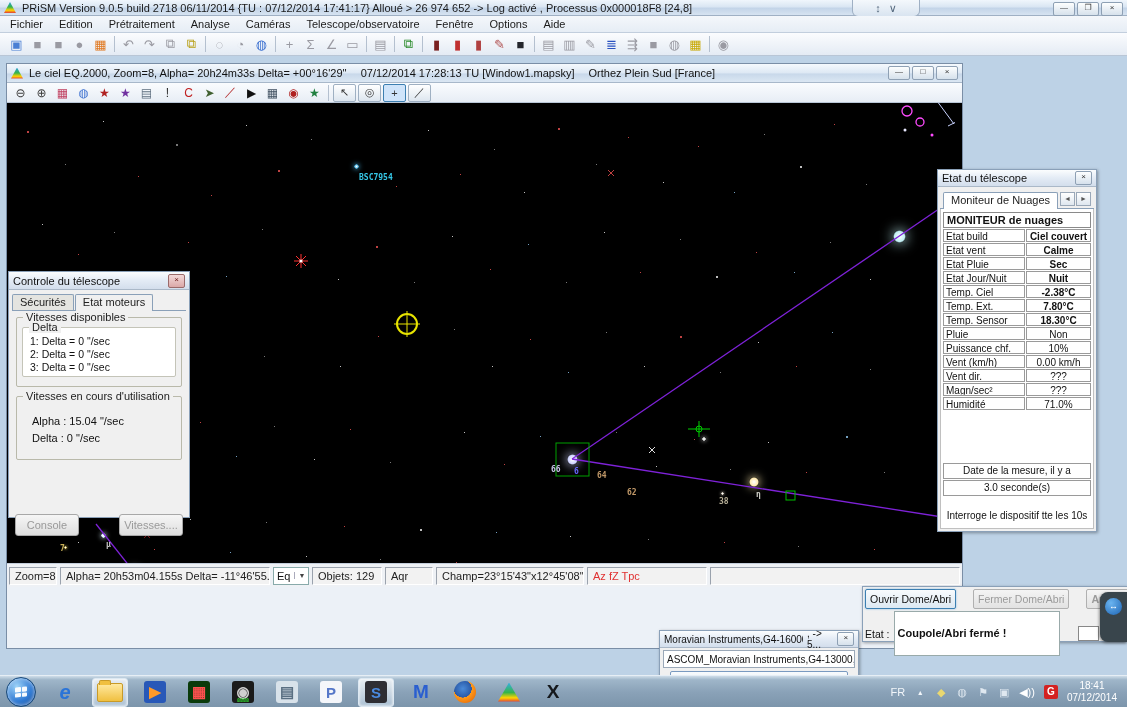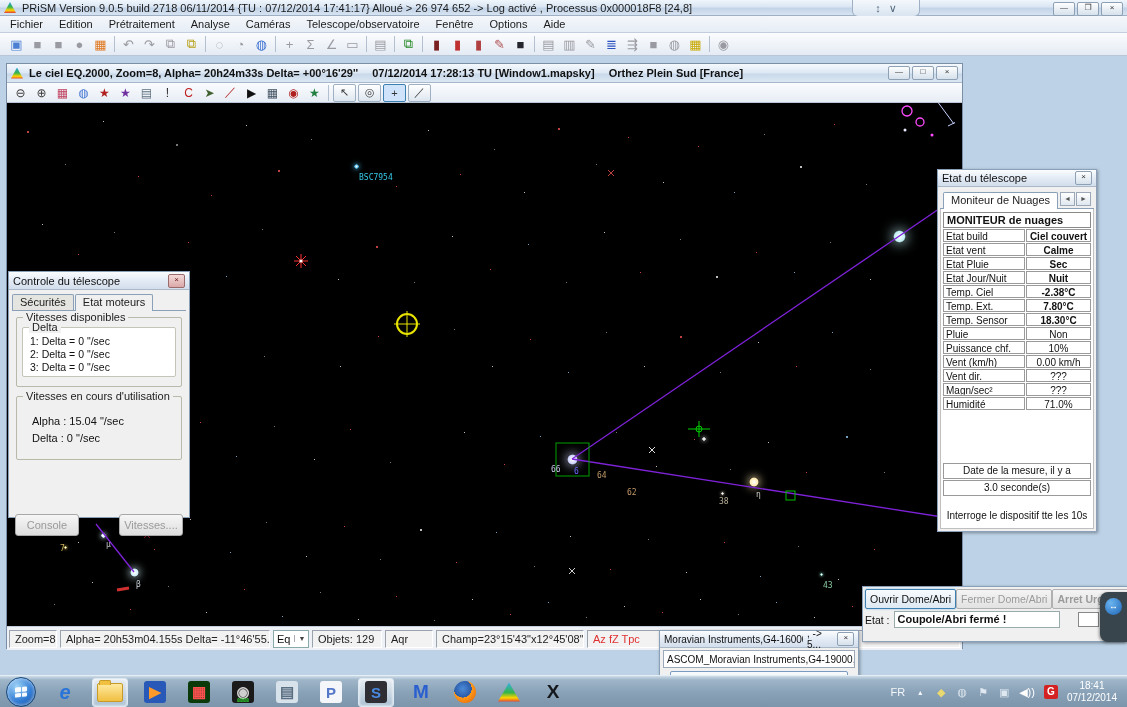--- a/index.html
+++ b/index.html
@@ -15,27 +15,27 @@
   .winbtn{width:20px;height:12px;border:1px solid #8ea0b4;border-radius:2px;background:linear-gradient(180deg,#fdfefe,#d6e1ec);font-size:8px;line-height:10px;text-align:center;color:#333;}
   .menubar{position:absolute;left:0;top:16px;width:1127px;height:17px;background:linear-gradient(180deg,#f4f7fb,#e6edf5);border-bottom:1px solid #c2cedd;display:flex;align-items:center;padding-left:2px;box-sizing:border-box;}
   .menu-item{padding:1px 8px;color:#1a1a1a;white-space:nowrap;}
   .toolbar{position:absolute;left:0;top:33px;width:1127px;height:23px;background:linear-gradient(180deg,#fbfcfe,#e4ebf4);border-bottom:1px solid #b9c6d6;display:flex;align-items:center;padding-left:6px;box-sizing:border-box;}
   .tb-icon{width:21px;height:18px;display:flex;align-items:center;justify-content:center;font-size:13px;}
   .tb-sep{width:1px;height:16px;background:#b4c0cf;margin:0 3px;}
 
   
   .map-window{position:absolute;left:6px;top:63px;width:957px;height:586px;border:1px solid #7a8ea6;background:#ecf1f7;box-sizing:border-box;}
   .map-titlebar{height:18px;background:linear-gradient(180deg,#f5f9fd 0%,#dde8f4 50%,#c8d8ea 55%,#dbe7f3 100%);display:flex;align-items:center;gap:6px;padding:0 4px;border-bottom:1px solid #a8b8ca;font-size:11px;white-space:nowrap;overflow:hidden;}
-  .map-titlebar .seg{margin-right:8px;font-weight:bold;}
+  .map-titlebar .seg{margin-right:8px;}
   .map-winbtns{margin-left:auto;display:flex;gap:2px;}
   .map-toolbar{height:19px;background:linear-gradient(180deg,#fafcfe,#e7edf5);border-bottom:1px solid #b9c6d6;display:flex;align-items:center;padding-left:3px;}
   .mt-icon{width:21px;height:16px;display:flex;align-items:center;justify-content:center;font-size:12px;}
   .mt-btn{width:21px;height:16px;border:1px solid #9fb0c2;border-radius:2px;background:linear-gradient(180deg,#fff,#dde6ef);display:flex;align-items:center;justify-content:center;font-size:11px;margin:0 1px;color:#333;}
   .mt-btn.pressed{background:#cfe4fa;border-color:#3c7fb1;}
-  .map-content{position:relative;height:523px;background:#000;overflow:hidden;}
+  .map-content{position:relative;height:460px;background:#000;overflow:hidden;font-weight:bold;}
   .star{position:absolute;border-radius:50%;}
   .sky-label{position:absolute;font-size:8px;font-family:"DejaVu Sans Mono",monospace;white-space:nowrap;}
   .map-statusbar{height:24px;background:#eef1f5;border-top:1px solid #c4cedb;display:flex;align-items:center;gap:3px;padding:0 2px;box-sizing:border-box;}
   .st-seg{height:18px;background:#f2f2f2;border:1px solid;border-color:#9aa2ad #fff #fff #9aa2ad;display:flex;align-items:center;padding:0 5px;box-sizing:border-box;white-space:nowrap;overflow:hidden;font-size:11px;color:#222;}
   .st-red{color:#e03030;}
   .eq-combo{display:flex;align-items:center;gap:4px;background:#fff;border:1px solid #8aa;height:18px;padding:0 3px;box-sizing:border-box;}
   .eq-combo .arr{font-size:7px;color:#444;border-left:1px solid #aab;padding-left:3px;}
 
   
   .panel{position:absolute;background:#f0f0f0;border:1px solid #8aa0b8;box-shadow:1px 1px 3px rgba(0,0,0,.35);box-sizing:border-box;}
@@ -69,27 +69,27 @@
   .t-head{border:1px solid #8a8a8a;font-weight:bold;font-size:11px;padding:1px 3px;margin-bottom:1px;}
   .t-row{display:flex;gap:1px;margin-bottom:1px;}
   .t-label{flex:0 0 82px;border:1px solid #9a9a9a;font-size:10px;padding:0 2px;height:13px;line-height:13px;box-sizing:border-box;white-space:nowrap;overflow:hidden;}
   .t-val{flex:1;border:1px solid #9a9a9a;font-size:10px;text-align:center;height:13px;line-height:13px;box-sizing:border-box;white-space:nowrap;}
   .t-val.b{font-weight:bold;}
   .t-foot{border:1px solid #9a9a9a;font-size:10px;text-align:center;height:14px;line-height:14px;margin-bottom:1px;}
   .t-note{font-size:10px;text-align:center;margin-top:14px;}
 
   
   #abri-panel{left:862px;top:586px;width:265px;height:56px;border-right:none;}
-  .abri-btnrow{display:flex;gap:0;padding:2px 2px 0;}
+  .abri-btnrow{display:flex;gap:17px;padding:2px 2px 0;}
   .abtn{height:18px;border:1px solid #7a9ac0;border-radius:2px;background:linear-gradient(180deg,#f8fbfd,#dce8f2);font-size:10.5px;padding:0 4px;display:flex;align-items:center;white-space:nowrap;color:#111;}
   .abtn.dis{color:#9a9a9a;border-color:#b0b0b0;background:linear-gradient(180deg,#f4f4f4,#e2e2e2);}
   .abtn.bold{font-weight:bold;}
   .abri-etatrow{display:flex;align-items:center;gap:4px;padding:2px 2px 0;}
   .abri-etat-label{font-size:10.5px;}
-  .abri-etat-field{width:158px;height:15px;background:#fff;border:1px solid #9aa;font-weight:bold;font-size:11px;padding:0 3px;line-height:15px;white-space:nowrap;overflow:hidden;}
+  .abri-etat-field{width:158px;height:15px;background:#fff;border:1px solid #9aa;font-weight:bold;font-size:11px;padding:14px 3px;line-height:15px;white-space:nowrap;overflow:hidden;}
   .abri-box{width:19px;height:13px;background:#fff;border:1px solid #888;margin-left:14px;}
 
   
   #tv-tab{position:absolute;left:1100px;top:592px;width:27px;height:50px;background:#39454c;border-radius:8px 0 0 8px;box-shadow:-1px 1px 3px rgba(0,0,0,.4);display:flex;align-items:flex-start;justify-content:center;padding-top:6px;box-sizing:border-box;z-index:60;}
   .tv-circle{width:17px;height:17px;border-radius:50%;background:radial-gradient(circle at 35% 30%,#6ab4f0,#1d64b4);color:#fff;font-size:9px;line-height:17px;text-align:center;}
 
   
   #morav-win{left:659px;top:630px;width:200px;height:78px;z-index:30;}
   #morav-win .panel-titlebar{height:16px;font-size:10px;}
   .morav-combo{display:flex;align-items:center;background:#fff;border:1px solid #9aa8b8;margin:2px 3px 0;height:16px;font-size:10px;padding:0 3px;white-space:nowrap;overflow:hidden;}
@@ -554,21 +554,21 @@
     <span class="tv-circle">↔</span>
   </div>
 
   <div class="panel" id="morav-win">
     <div class="panel-titlebar">
       <span style="overflow:hidden;white-space:nowrap;">Moravian Instruments,G4-16000</span>
       <span style="margin-left:4px;">,   -&gt;  5...</span>
       <span class="panel-close gray">×</span>
     </div>
     <div class="morav-combo">
-      <span>ASCOM_Moravian Instruments,G4-19000</span>
+      <span>ASCOM_Moravian Instruments,G4-13000</span>
       <span class="comma">,</span>
     </div>
     <div class="morav-btn">DEMARRER</div>
   </div>
 
   <div id="taskbar">
     <div class="tb-items" id="taskbar-items">
         <div class="task-item">
           <div class="orb">
             <div class="orb-flag">

